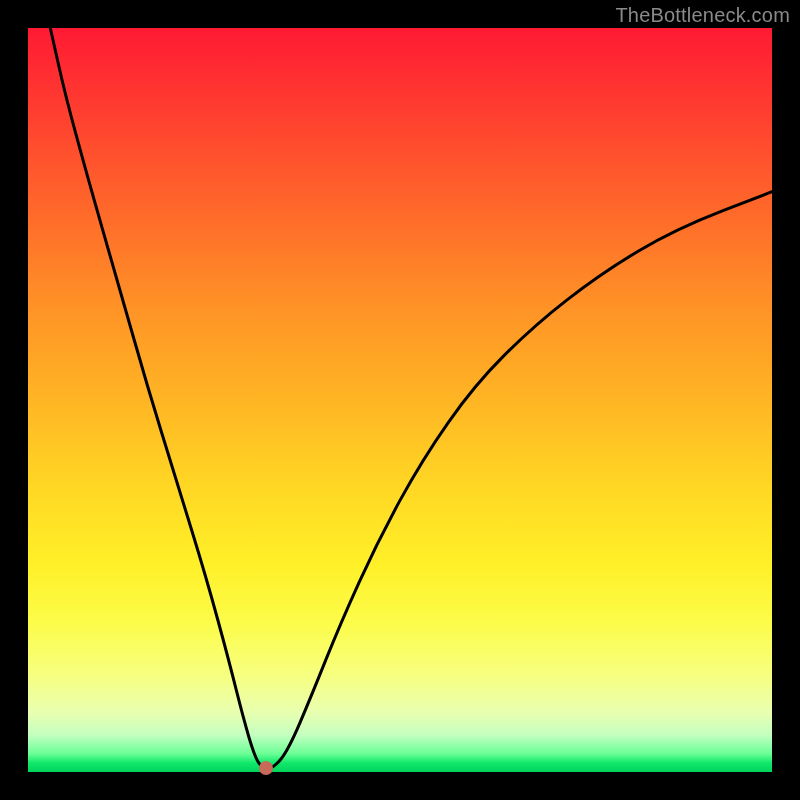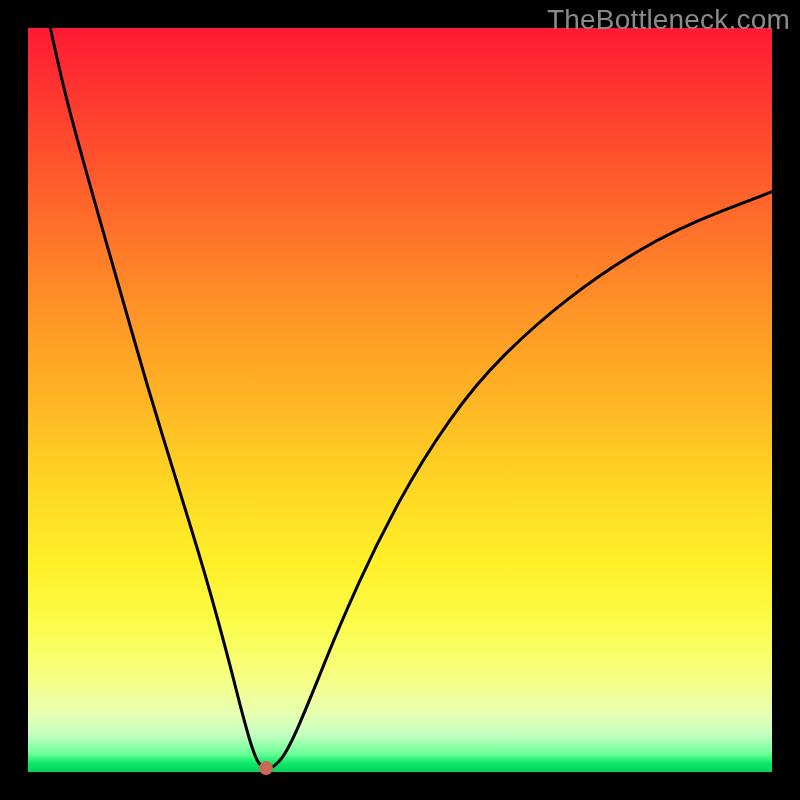--- a/index.html
+++ b/index.html
@@ -39,21 +39,21 @@
       #c4ffc0 95%,
       #6dff98 97.5%,
       #10e86a 98.8%,
       #00d35b 100%
     );
   }
   .watermark {
     position: absolute;
     top: 4px;
     right: 10px;
-    font-size: 28px;
+    font-size: 20px;
     font-weight: 500;
     color: #8a8a8a;
     letter-spacing: 0.2px;
     user-select: none;
   }
   svg.curve {
     position: absolute;
     left: 0;
     top: 0;
     width: 744px;

